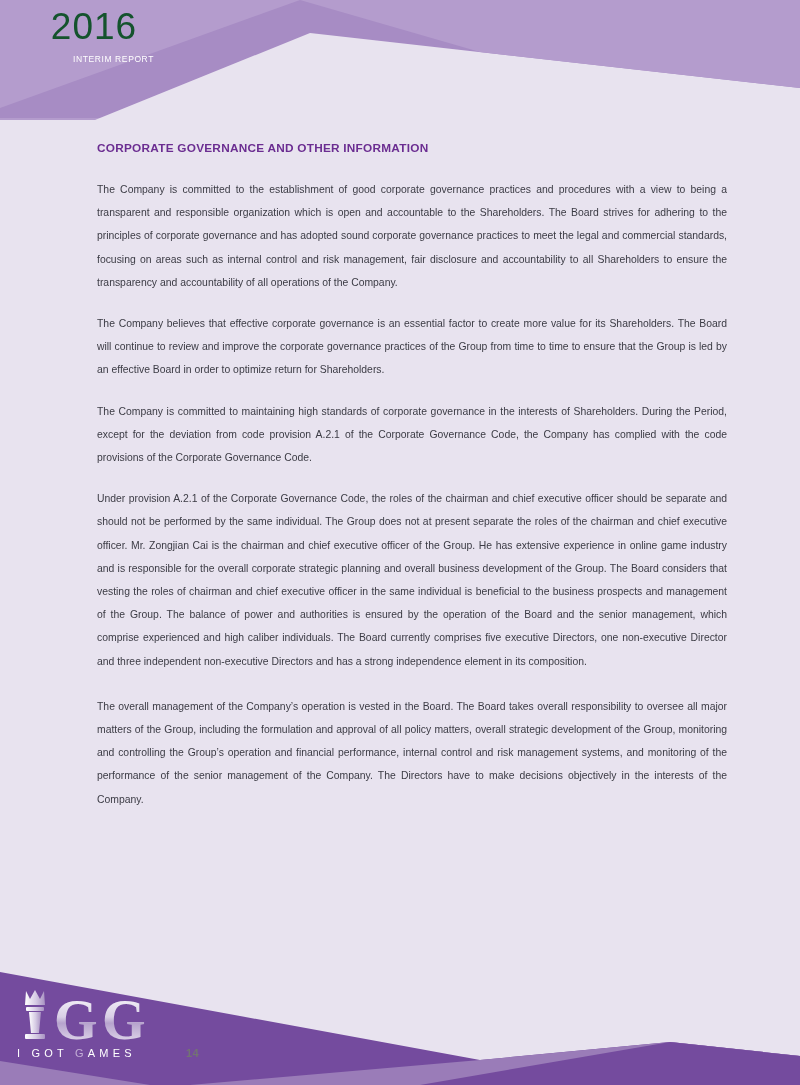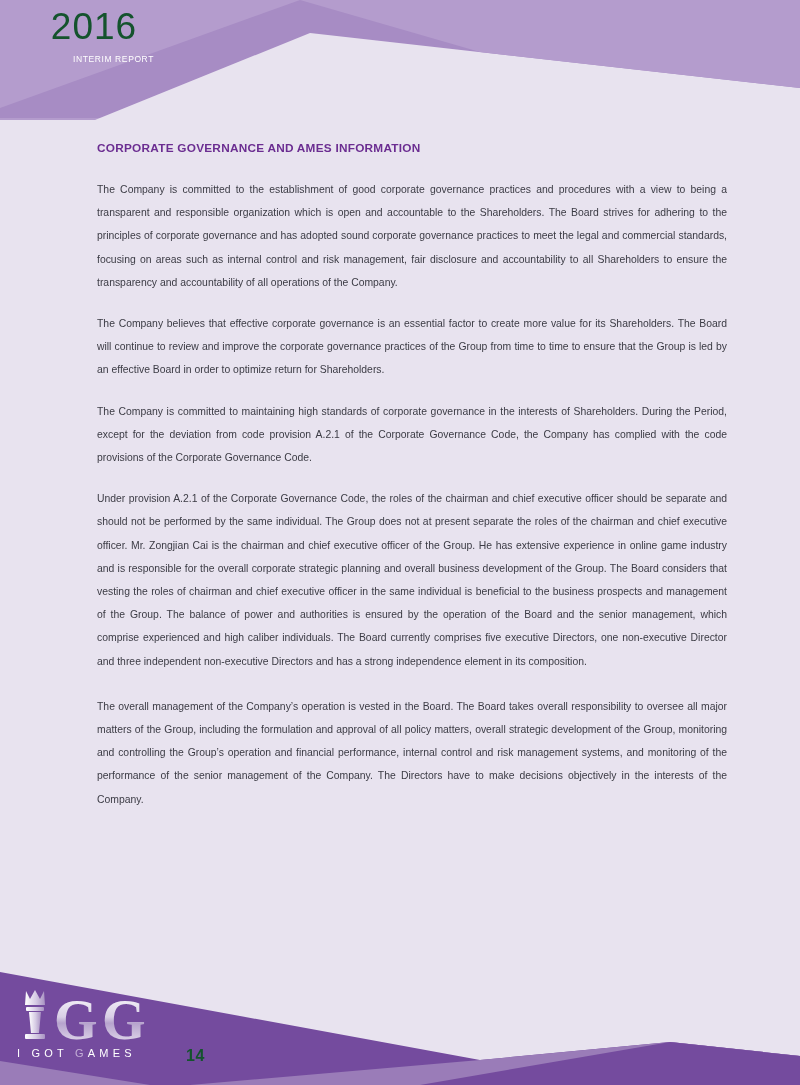--- a/index.html
+++ b/index.html
@@ -122,23 +122,23 @@
     letter-spacing: 4.2px;
     color: #ffffff;
     font-weight: 400;
     white-space: nowrap;
   }
   .igg-tagline .dim { color: #c3aed6; }
   .page-number {
     position: absolute;
     left: 172px;
     top: 58px;
-    font-size: 16px;
+    font-size: 11px;
     font-weight: bold;
-    color: #14532d;
+    color: #737373;
     letter-spacing: 0.5px;
   }
 </style>
 </head>
 <body>
 
 <div class="page">
 
   <div class="header-band">
     <svg width="800" height="135" viewBox="0 0 800 135" xmlns="http://www.w3.org/2000/svg">
@@ -151,21 +151,21 @@
     </svg>
   </div>
 
   <div class="header-logo">
     <div class="logo-year">2016</div>
     <div class="logo-sub">INTERIM REPORT</div>
   </div>
 
   <div class="content">
 
-    <h1 class="section-title">CORPORATE GOVERNANCE AND AMES INFORMATION</h1>
+    <h1 class="section-title">CORPORATE GOVERNANCE AND OTHER INFORMATION</h1>
 
 
     <p class="body-text first">The Company is committed to the establishment of good corporate governance practices and procedures with a view to being a transparent and responsible organization which is open and accountable to the Shareholders. The Board strives for adhering to the principles of corporate governance and has adopted sound corporate governance practices to meet the legal and commercial standards, focusing on areas such as internal control and risk management, fair disclosure and accountability to all Shareholders to ensure the transparency and accountability of all operations of the Company.</p>
 
     <p class="body-text">The Company believes that effective corporate governance is an essential factor to create more value for its Shareholders. The Board will continue to review and improve the corporate governance practices of the Group from time to time to ensure that the Group is led by an effective Board in order to optimize return for Shareholders.</p>
 
     <p class="body-text">The Company is committed to maintaining high standards of corporate governance in the interests of Shareholders. During the Period, except for the deviation from code provision A.2.1 of the Corporate Governance Code, the Company has complied with the code provisions of the Corporate Governance Code.</p>
 
     <p class="body-text">Under provision A.2.1 of the Corporate Governance Code, the roles of the chairman and chief executive officer should be separate and should not be performed by the same individual. The Group does not at present separate the roles of the chairman and chief executive officer. Mr. Zongjian Cai is the chairman and chief executive officer of the Group. He has extensive experience in online game industry and is responsible for the overall corporate strategic planning and overall business development of the Group. The Board considers that vesting the roles of chairman and chief executive officer in the same individual is beneficial to the business prospects and management of the Group. The balance of power and authorities is ensured by the operation of the Board and the senior management, which comprise experienced and high caliber individuals. The Board currently comprises five executive Directors, one non-executive Director and three independent non-executive Directors and has a strong independence element in its composition.</p>
 

